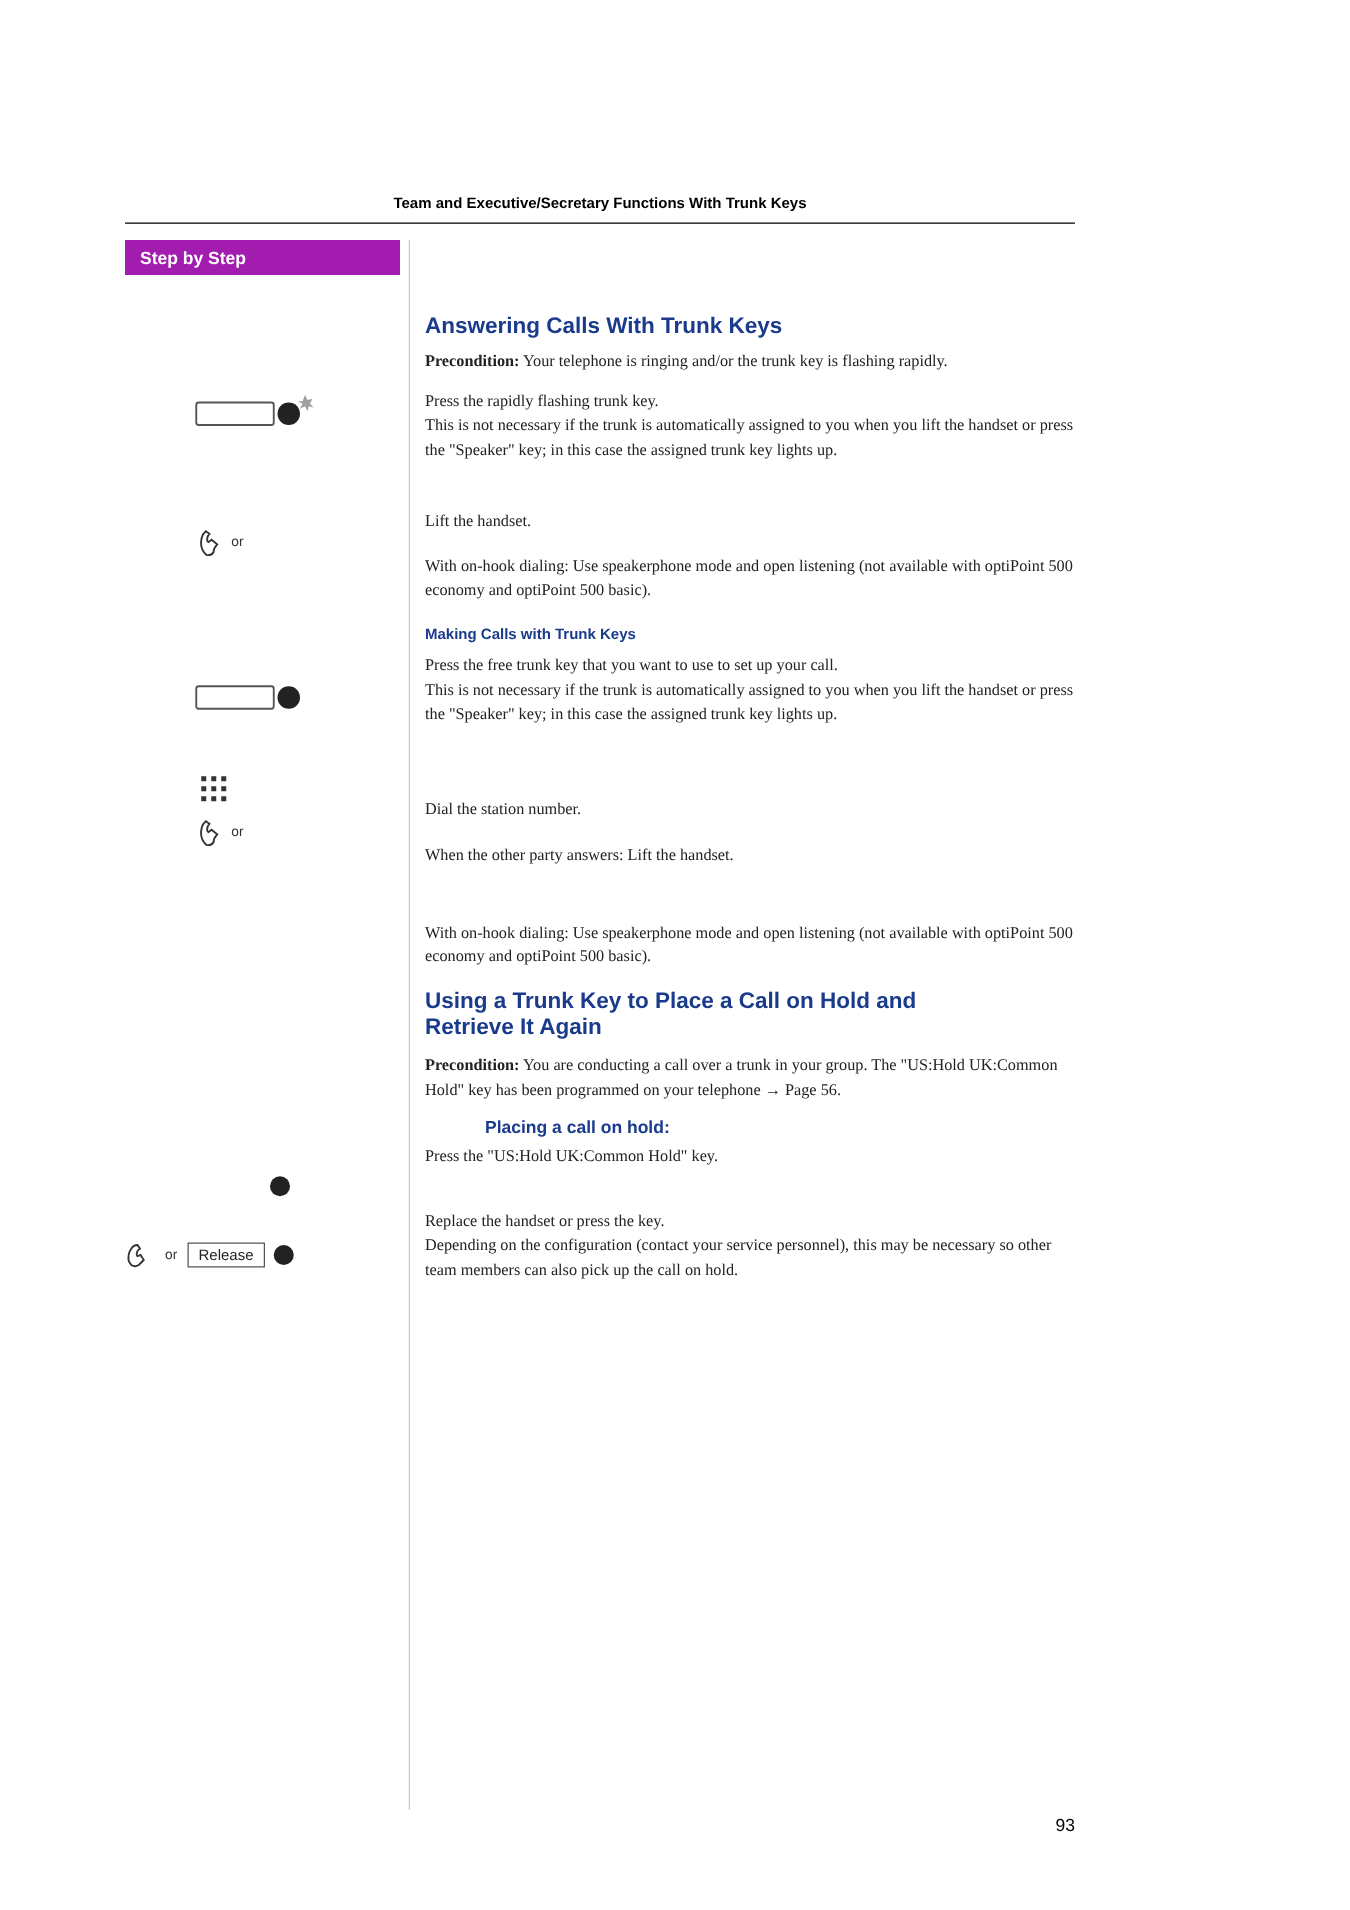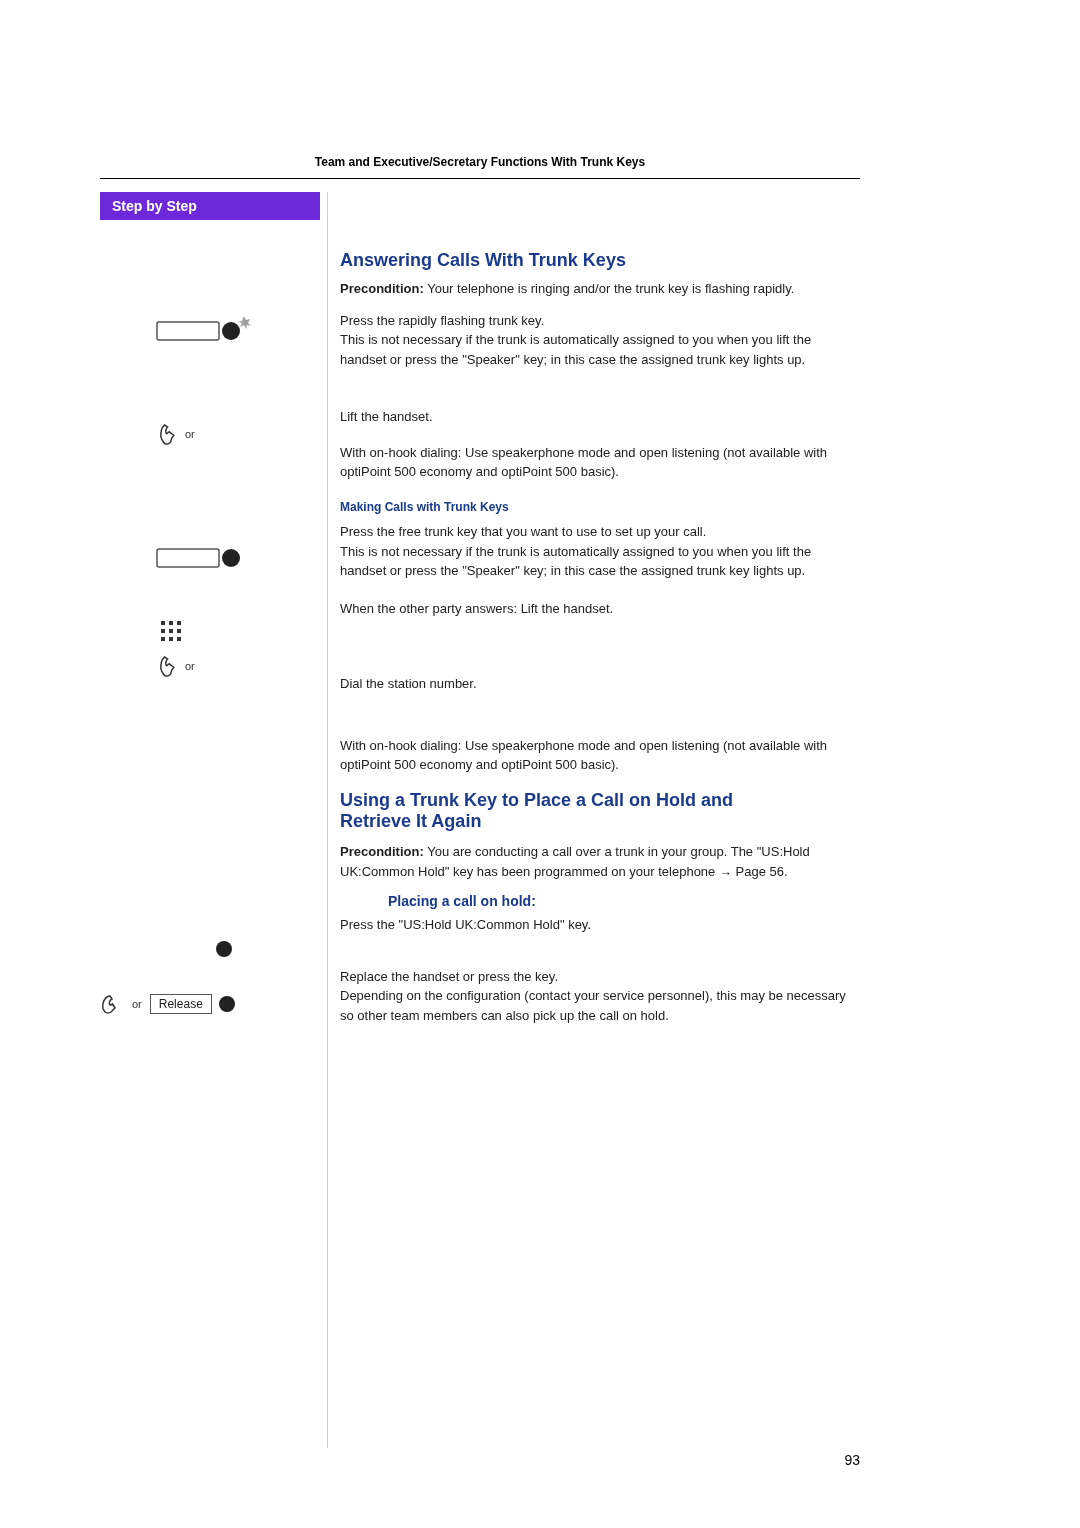--- a/index.html
+++ b/index.html
@@ -37,21 +37,21 @@
       font-size: 12px;
       font-weight: bold;
       color: #000;
     }
     
     .step-by-step-box {
       position: absolute;
       top: 192px;
       left: 100px;
       width: 220px;
-      background: #6d28d9;
+      background: #a21caf;
       color: #fff;
       font-size: 14px;
       font-weight: bold;
       padding: 6px 12px;
     }
     
     .section-heading {
       font-size: 18px;
       font-weight: bold;
       color: #1a3a8c;
@@ -67,20 +67,21 @@
       font-size: 14px;
       font-weight: bold;
       color: #1a3a8c;
       margin-bottom: 6px;
     }
     .text-block {
       font-size: 13px;
       line-height: 1.5;
       margin-bottom: 12px;
       color: #222;
+      font-family: Liberation Serif, serif;
     }
     .text-bold {
       font-weight: bold;
     }
     
     .release-btn {
       display: inline-block;
       border: 1.5px solid #555;
       padding: 2px 8px;
       font-size: 12px;
@@ -150,22 +151,22 @@
   <div style="position:absolute; top:420px; left:155px; display:flex; align-items:center;">
     <svg width="28" height="28" viewBox="0 0 28 28">
       <path d="M6 20 Q4 14 8 8 Q10 5 13 4 L15 7 Q13 8 12 10 Q11 12 12 13 L15 12 L18 17 L15 19 Q14 20 13 22 Q10 24 7 22 Z" fill="none" stroke="#333" stroke-width="1.5" transform="rotate(-20,14,14)"></path>
     </svg>
     <span style="font-size:11px; margin-left:2px; color:#333;">or</span>
   </div>
 
   <div style="position:absolute; top:500px; left:340px; right:100px;">
     <div class="sub-heading">Making Calls with Trunk Keys</div>
     <div class="text-block">Press the free trunk key that you want to use to set up your call.<br>This is not necessary if the trunk is automatically assigned to you when you lift the handset or press the "Speaker" key; in this case the assigned trunk key lights up.</div>
+    <div class="text-block" style="margin-top:56px;">Dial the station number.</div>
     <div class="text-block" style="margin-top:18px;">When the other party answers: Lift the handset.</div>
-    <div class="text-block" style="margin-top:56px;">Dial the station number.</div>
     <div class="text-block" style="margin-top:42px;">With on-hook dialing: Use speakerphone mode and open listening (not available with optiPoint 500 economy and optiPoint 500 basic).</div>
   </div>
 
   <div style="position:absolute; top:545px; left:155px;">
     <svg width="90" height="26" viewBox="0 0 90 26">
       <rect x="2" y="4" width="62" height="18" rx="2" fill="none" stroke="#555" stroke-width="1.5"></rect>
       <circle cx="76" cy="13" r="9" fill="#222"></circle>
     </svg>
   </div>
 

